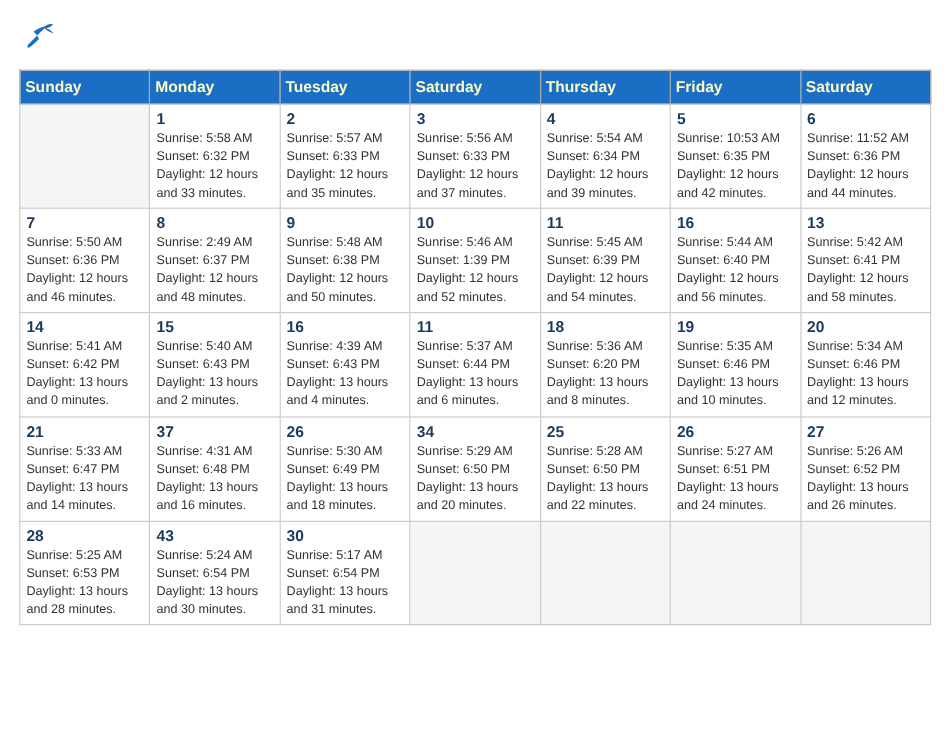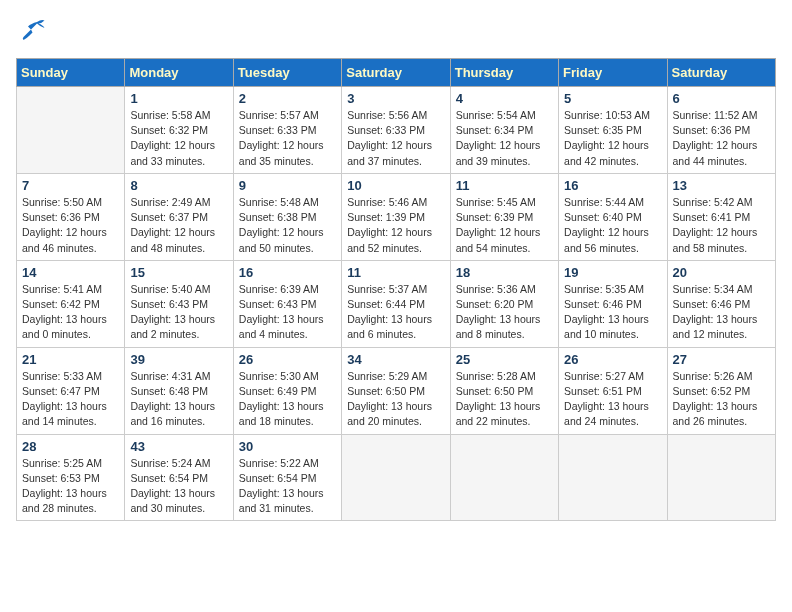--- a/index.html
+++ b/index.html
@@ -224,21 +224,21 @@
         </td>
         <td>
           <span class="day-num">15</span>
           <div class="day-info">Sunrise: 5:40 AM
 Sunset: 6:43 PM
 Daylight: 13 hours
 and 2 minutes.</div>
         </td>
         <td>
           <span class="day-num">16</span>
-          <div class="day-info">Sunrise: 6:39 AM
+          <div class="day-info">Sunrise: 4:39 AM
 Sunset: 6:43 PM
 Daylight: 13 hours
 and 4 minutes.</div>
         </td>
         <td>
           <span class="day-num">11</span>
           <div class="day-info">Sunrise: 5:37 AM
 Sunset: 6:44 PM
 Daylight: 13 hours
 and 6 minutes.</div>
@@ -267,21 +267,21 @@
       </tr>
       <tr>
         <td>
           <span class="day-num">21</span>
           <div class="day-info">Sunrise: 5:33 AM
 Sunset: 6:47 PM
 Daylight: 13 hours
 and 14 minutes.</div>
         </td>
         <td>
-          <span class="day-num">39</span>
+          <span class="day-num">37</span>
           <div class="day-info">Sunrise: 4:31 AM
 Sunset: 6:48 PM
 Daylight: 13 hours
 and 16 minutes.</div>
         </td>
         <td>
           <span class="day-num">26</span>
           <div class="day-info">Sunrise: 5:30 AM
 Sunset: 6:49 PM
 Daylight: 13 hours
@@ -326,21 +326,21 @@
         </td>
         <td>
           <span class="day-num">43</span>
           <div class="day-info">Sunrise: 5:24 AM
 Sunset: 6:54 PM
 Daylight: 13 hours
 and 30 minutes.</div>
         </td>
         <td>
           <span class="day-num">30</span>
-          <div class="day-info">Sunrise: 5:22 AM
+          <div class="day-info">Sunrise: 5:17 AM
 Sunset: 6:54 PM
 Daylight: 13 hours
 and 31 minutes.</div>
         </td>
         <td class="empty"></td>
         <td class="empty"></td>
         <td class="empty"></td>
         <td class="empty"></td>
       </tr>
     </tbody>

